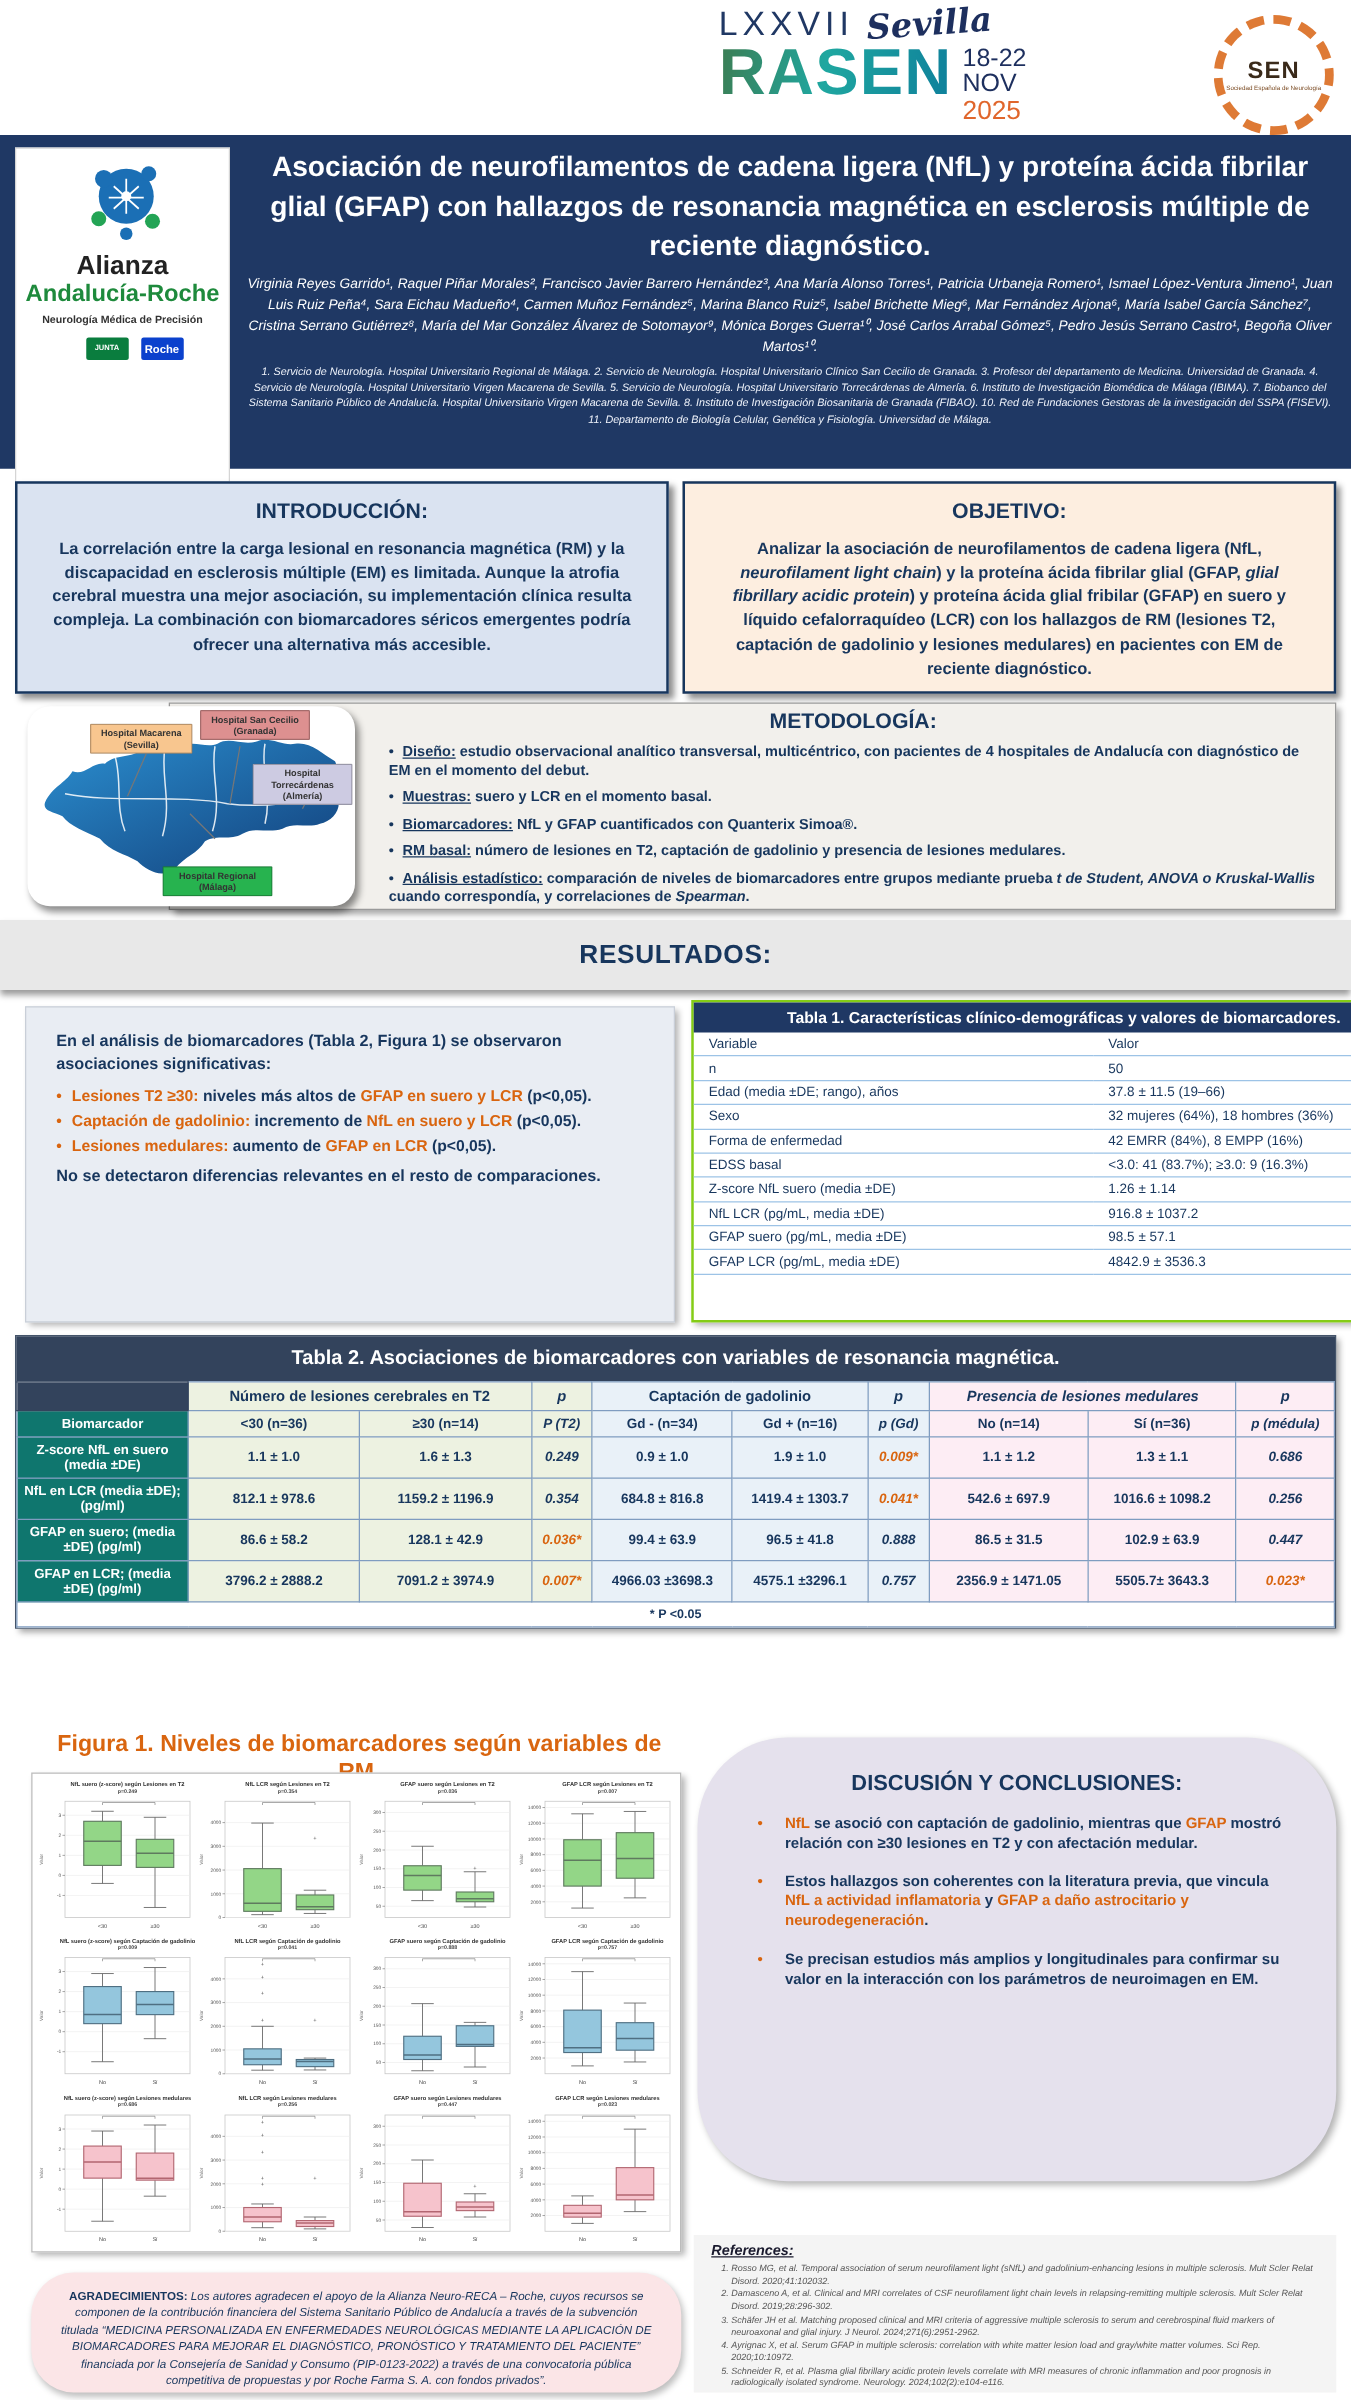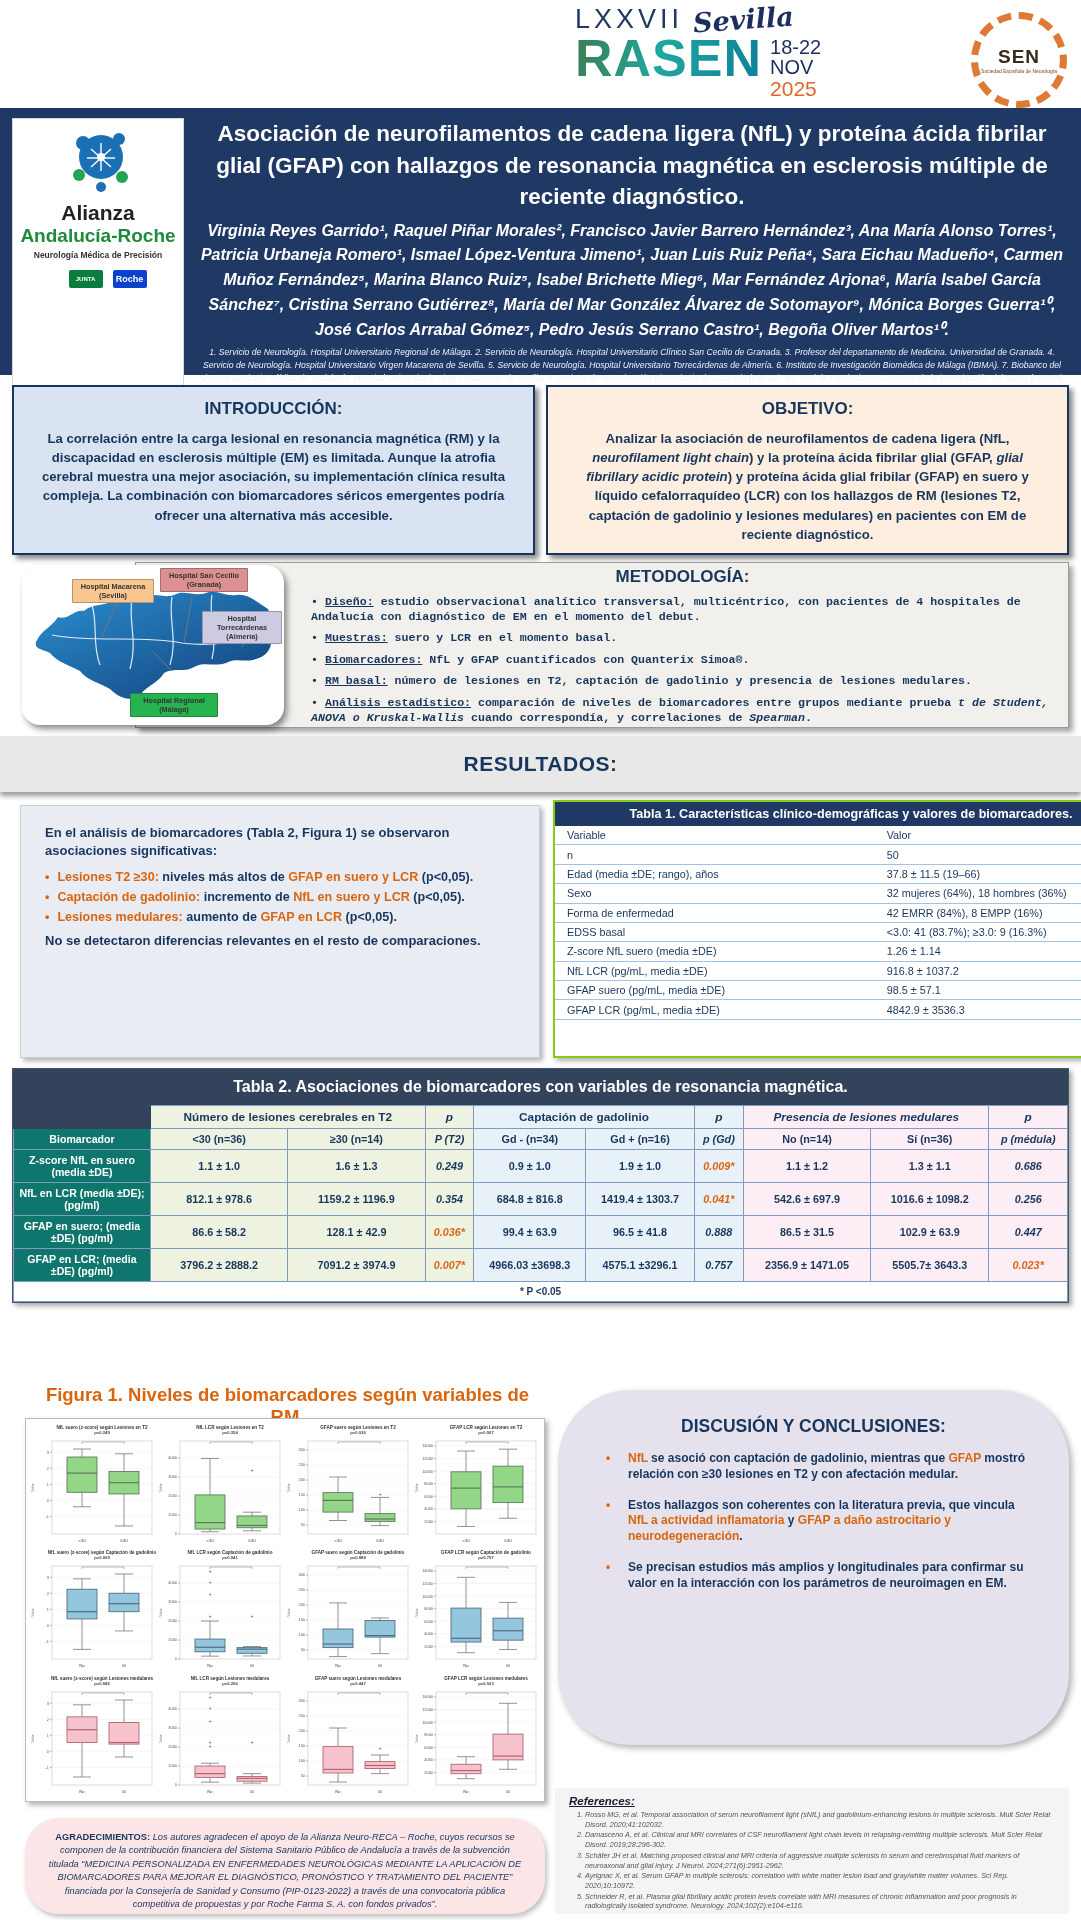--- a/index.html
+++ b/index.html
@@ -29,35 +29,35 @@
              border:1px solid #d5d5d5;display:flex;flex-direction:column;align-items:center;padding-top:6px;box-sizing:border-box;}
   .logo-card .al1{font-size:21px;color:#222;font-weight:bold;margin-top:2px;}
   .logo-card .al2{font-size:19px;color:#1e8a3c;font-weight:bold;}
   .logo-card .al3{font-size:8.5px;color:#333;font-weight:bold;margin-top:3px;}
   .mini-logos{display:flex;gap:10px;margin-top:10px;align-items:center;margin-left:19px;}
   .mini{display:inline-flex;align-items:center;justify-content:center;font-size:6px;font-weight:bold;color:#fff;}
   .mini.junta{width:34px;height:18px;background:#0a7d3e;border-radius:2px;}
   .mini.roche{width:34px;height:18px;background:#0b41cd;border-radius:2px;font-size:9px;}
   .title-wrap{position:absolute;left:196px;top:8px;width:872px;text-align:center;}
   .title-wrap h1{margin:2px 0 6px 0;font-size:22.5px;line-height:1.4;color:#fff;font-weight:bold;}
-  .authors{margin:2px 0;font-size:16px;line-height:1.55;color:#fff;font-weight:bold;font-style:italic;}
+  .authors{margin:2px 0;font-size:11px;line-height:1.55;color:#fff;font-weight:normal;font-style:italic;}
   .affil{margin:4px 0 0 0;font-size:8.6px;line-height:1.5;color:#eef2fa;font-style:italic;}
 
   
   .panel{position:absolute;box-sizing:border-box;border:2px solid #17365d;box-shadow:4px 4px 5px rgba(0,0,0,.45);}
   .intro{left:12px;top:385px;width:523px;height:170px;background:#dae3f1;padding:10px 22px;}
   .objetivo{left:546px;top:385px;width:523px;height:170px;background:#fdeee0;padding:10px 38px;}
   .panel h2{margin:2px 0 10px 0;font-size:17px;text-align:center;color:#17365d;}
   .panel p{margin:0;font-size:13.2px;font-weight:bold;text-align:center;line-height:1.45;color:#17365d;}
 
   
   .met{position:absolute;left:135px;top:562px;width:934px;height:166px;background:#f2f0ec;
        border:1px solid #9a9a9a;box-shadow:4px 4px 5px rgba(0,0,0,.35);box-sizing:border-box;padding:4px 14px 4px 175px;}
   .met h2{margin:0 0 2px 0;font-size:17px;text-align:center;color:#17365d;}
-  .met ul{margin:0;padding:0;list-style:none;font-family:Liberation Mono, monospace;}
+  .met ul{margin:0;padding:0;list-style:none;}
   .met li{font-size:11.6px;font-weight:bold;color:#17365d;margin:6.5px 0;line-height:1.3;}
   .met li::before{content:"•";color:#17365d;margin-right:7px;}
   .met .lab{text-decoration:underline;}
   .map-card{position:absolute;left:22px;top:565px;width:262px;height:160px;background:#fff;border-radius:18px;
             box-shadow:3px 4px 6px rgba(0,0,0,.45);overflow:hidden;}
   .map-label{position:absolute;font-size:7.3px;font-weight:bold;color:#333;text-align:center;
              padding:2px 4px;border:1px solid rgba(0,0,0,.25);line-height:1.25;border-radius:1px;}
 
   
   .res-band{position:absolute;left:0;top:736px;width:1081px;height:56px;background:#e8e8e8;

